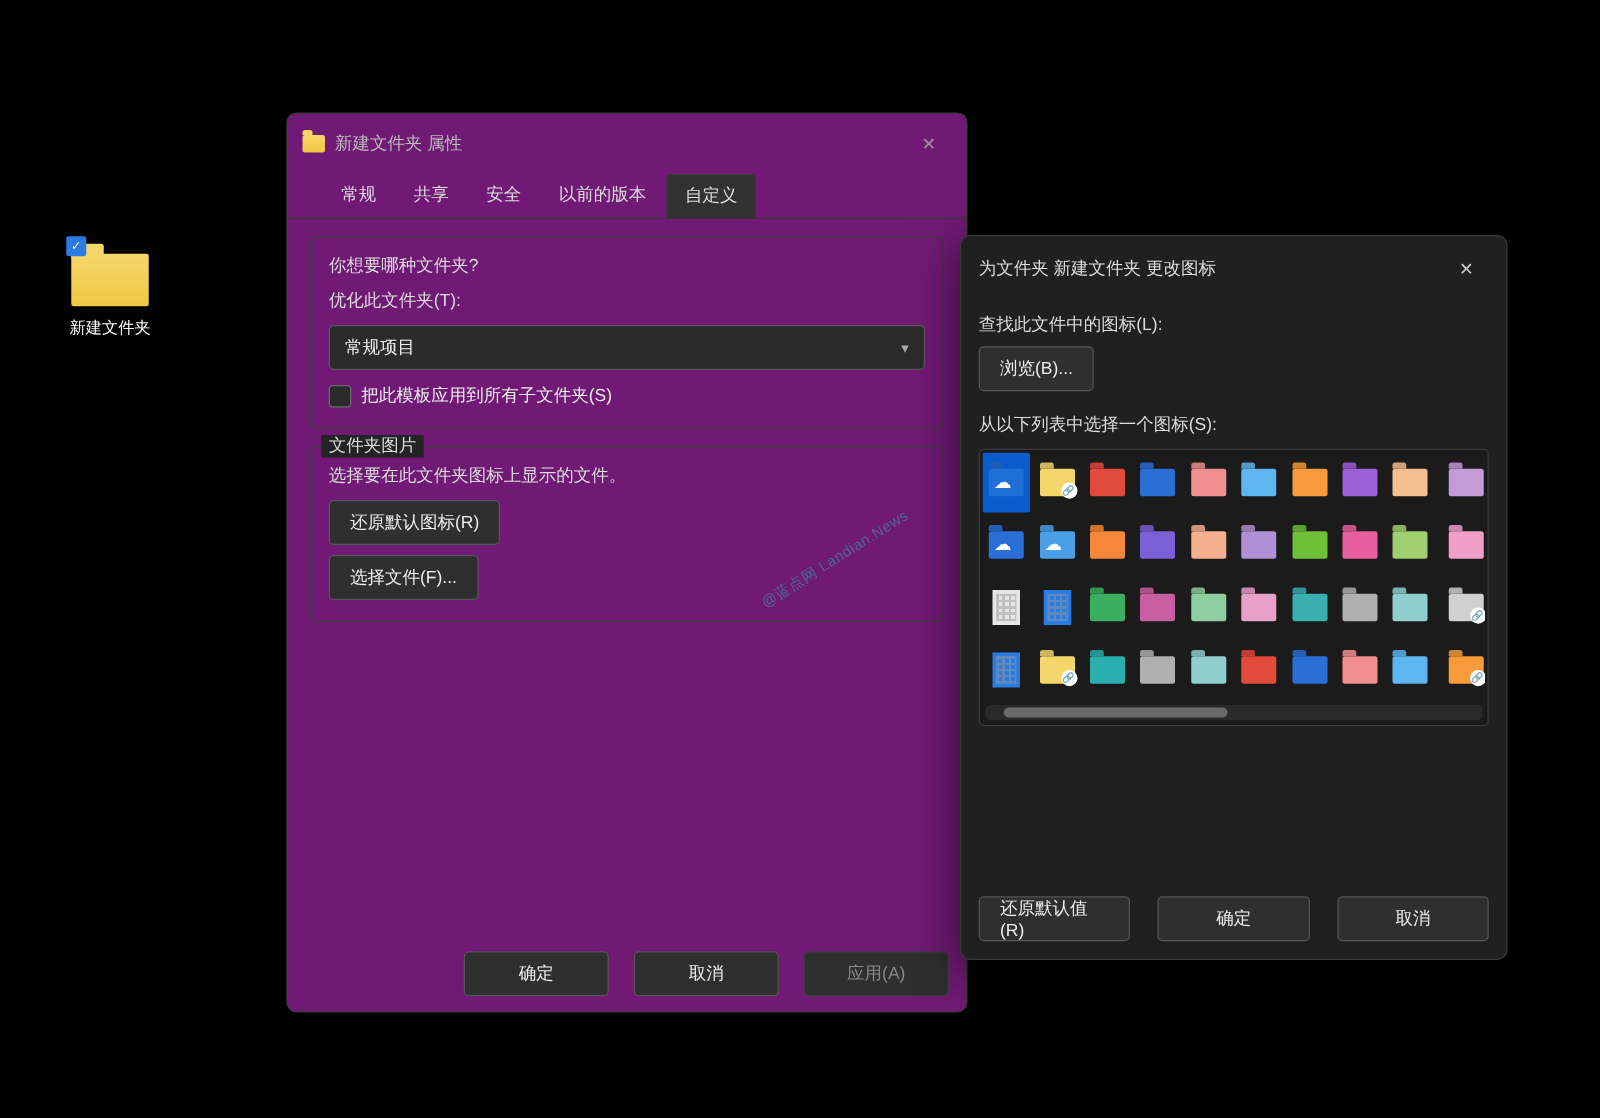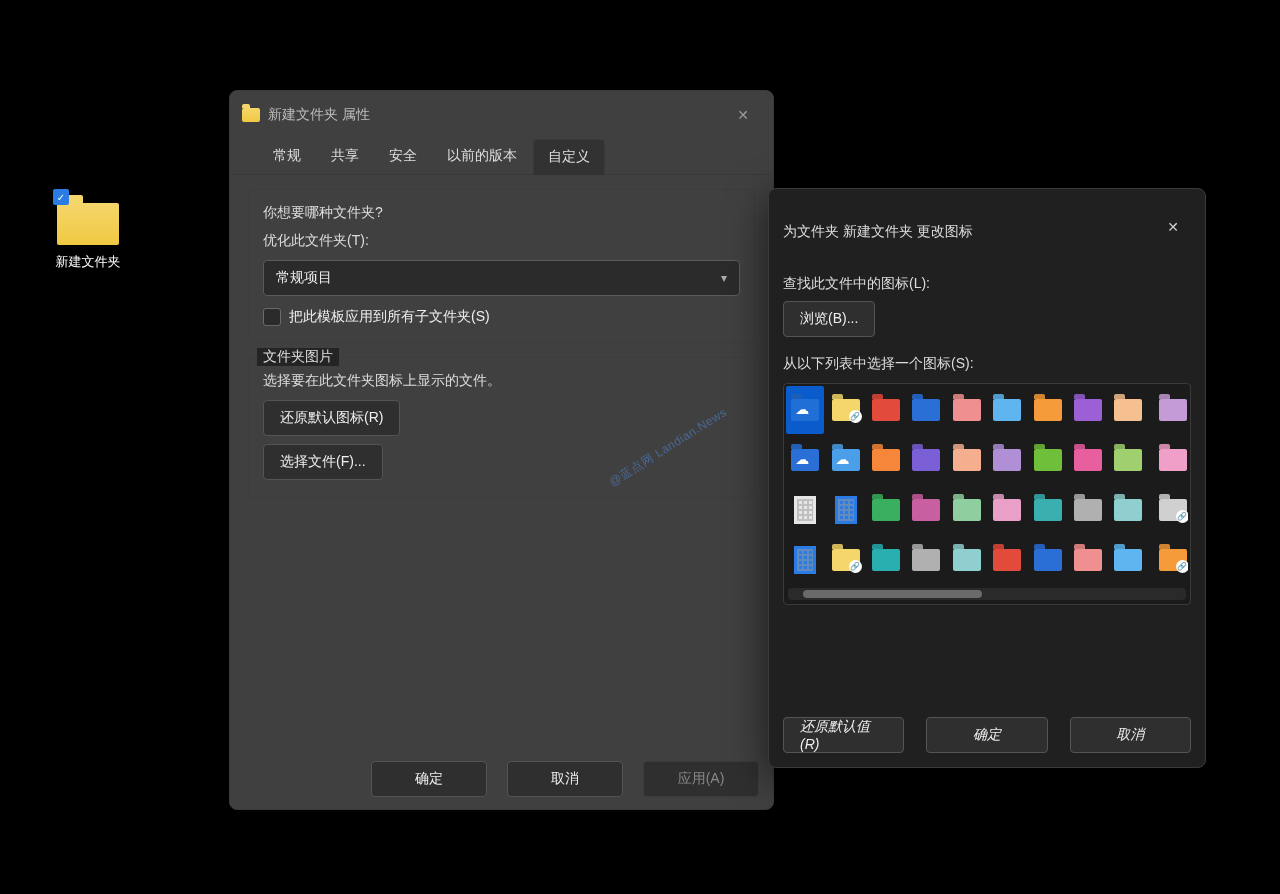--- a/index.html
+++ b/index.html
@@ -54,21 +54,21 @@
     position: absolute;
     background: #272727;
     border: 1px solid #3a3a3a;
     border-radius: 8px;
     color: #eee;
     box-shadow: 0 10px 40px rgba(0,0,0,0.6);
   }
   .dialog.props {
     left: 229px; top: 90px;
     width: 545px; height: 720px;
-    background: #404040;
+    background: #701a75;
   }
   .dialog-header {
     display: flex; align-items: center;
     padding: 10px 12px 6px;
     color: #bbb;
   }
   .dialog-header .small-folder {
     width: 18px; height: 14px; margin-right: 8px;
     background: linear-gradient(#f5d66a,#f0c842);
     border-radius: 2px;
@@ -170,21 +170,21 @@
     bottom: 12px; right: 14px;
     display: flex; gap: 10px;
   }
 
   
   .dialog.icons {
     left: 768px; top: 188px;
     width: 438px; height: 580px;
     background: #202020;
   }
-  .icons .dialog-header { color: #ddd; padding: 24px 14px; align-items: flex-end; }
+  .icons .dialog-header { color: #ddd; padding: 12px 14px; }
   .icons .dialog-close { color: #ccc; }
   .icons-body { padding: 4px 14px; }
   .icons-body .label { margin: 6px 0 8px; color: #ddd; }
   .path-row { display: flex; gap: 12px; }
   .textbox {
     flex: 1;
     height: 36px;
     background: #1c1c1c;
     border: 1px solid #4a4a4a;
     border-radius: 4px;
@@ -270,21 +270,21 @@
     position: absolute; left: 15px; top: 2px;
     width: 45%; height: 8px;
     background: #6a6a6a; border-radius: 4px;
   }
 
   .icons-footer {
     position: absolute;
     bottom: 14px; left: 14px; right: 14px;
     display: flex; gap: 12px;
   }
-  .icons-footer .btn { flex:1; min-width: 0; font-style: italic; }
+  .icons-footer .btn { flex:1; min-width: 0; }
 
   .preview-folder {
     position: absolute;
     right: 112px; top: 88px;
     width: 36px; height: 28px;
     background: linear-gradient(#f0d688,#e8c968);
     border-radius: 2px;
   }
   .preview-folder::before{
     content:''; position:absolute; top:-6px; left:0;

